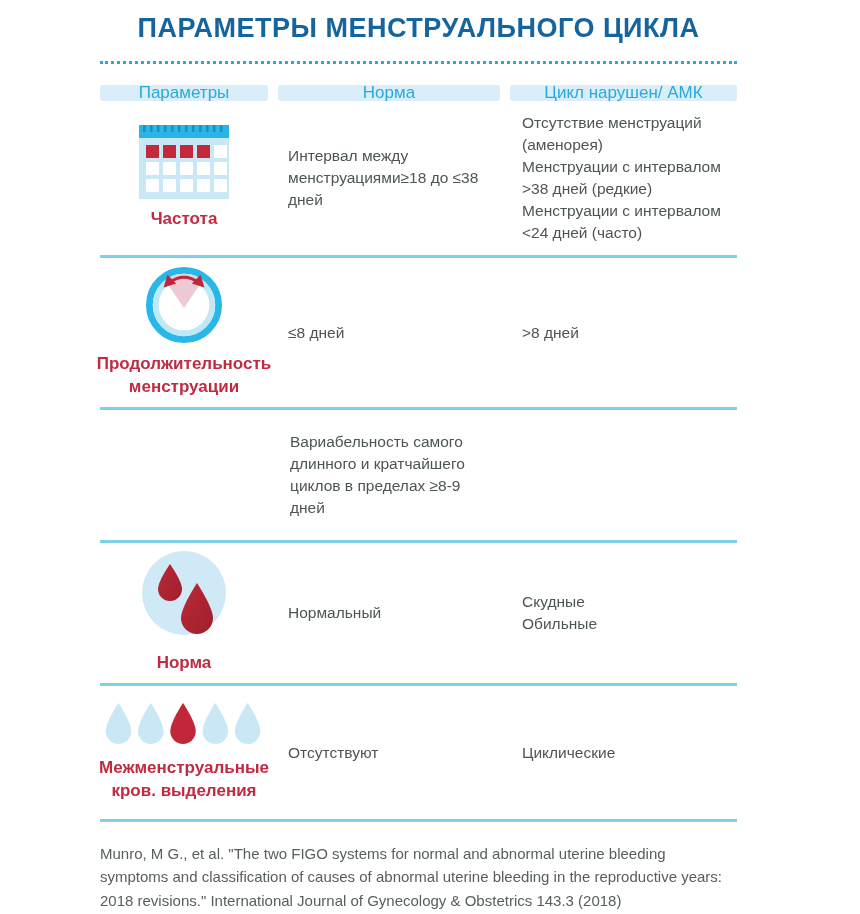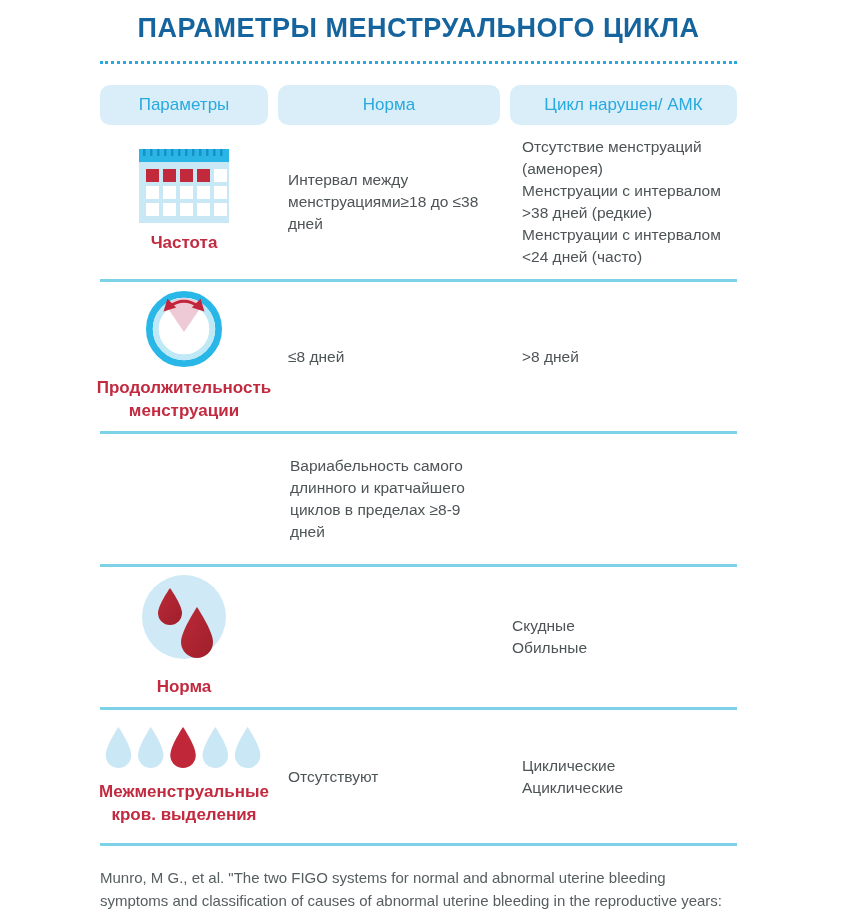--- a/index.html
+++ b/index.html
@@ -38,23 +38,23 @@
 
   .grid{
     display:grid;
     grid-template-columns:168px 10px 222px 10px 227px;
   }
   .header-row{ margin-top:21px; }
   .header-cell{
     background:var(--header-bg,#d9eef8);
     color:var(--accent-cyan,#29a9de);
     font-size:17px;
-    height:40px;
+    height:16px;
     display:flex; align-items:center; justify-content:center;
-    border-radius:10px;
+    border-radius:3px;
   }
 
   .row{
     border-bottom:3px solid var(--separator,#7dd2e8);
     align-items:center;
   }
   .row-1{ min-height:157px; }
   .row-2{ min-height:127px; }
   .row-3{ min-height:133px; }
   .row-4{ min-height:127px; }
@@ -203,20 +203,23 @@
             </linearGradient>
           </defs>
           <circle cx="44" cy="42" r="42" fill="#cfeaf6"></circle>
           <path d="M30,13 C30,13 18,30 18,38 a12,12 0 0 0 24,0 C42,30 30,13 30,13 Z" fill="url(#dropGrad)"></path>
           <path d="M57,32 C57,32 41,56 41,67 a16,16 0 0 0 32,0 C73,56 57,32 57,32 Z" fill="url(#dropGrad)"></path>
         </svg>
       </span>
       <div class="param-label">Норма</div>
     </div>
     <div></div>
+    <div class="text-cell norm-cell">
+      <p>Нормальный</p>
+    </div>
     <div></div>
     <div class="text-cell abnormal-cell">
       <p>Скудные</p>
       <p>Обильные</p>
     </div>
   </div>
 
   <div class="grid row row-5">
     <div class="param-cell">
       <span class="icon-box">
@@ -232,19 +235,18 @@
       </span>
       <div class="param-label">Межменструальные кров. выделения</div>
     </div>
     <div></div>
     <div class="text-cell norm-cell">
       <p>Отсутствуют</p>
     </div>
     <div></div>
     <div class="text-cell abnormal-cell">
       <p>Циклические</p>
-      <p>Ациклические</p>
     </div>
   </div>
 
   <p class="footer-citation">Munro, M G., et al. "The two FIGO systems for normal and abnormal uterine bleeding symptoms and classification of causes of abnormal uterine bleeding in the reproductive years: 2018 revisions." International Journal of Gynecology &amp; Obstetrics 143.3 (2018)</p>
 
 </div>
 
 </body></html>

